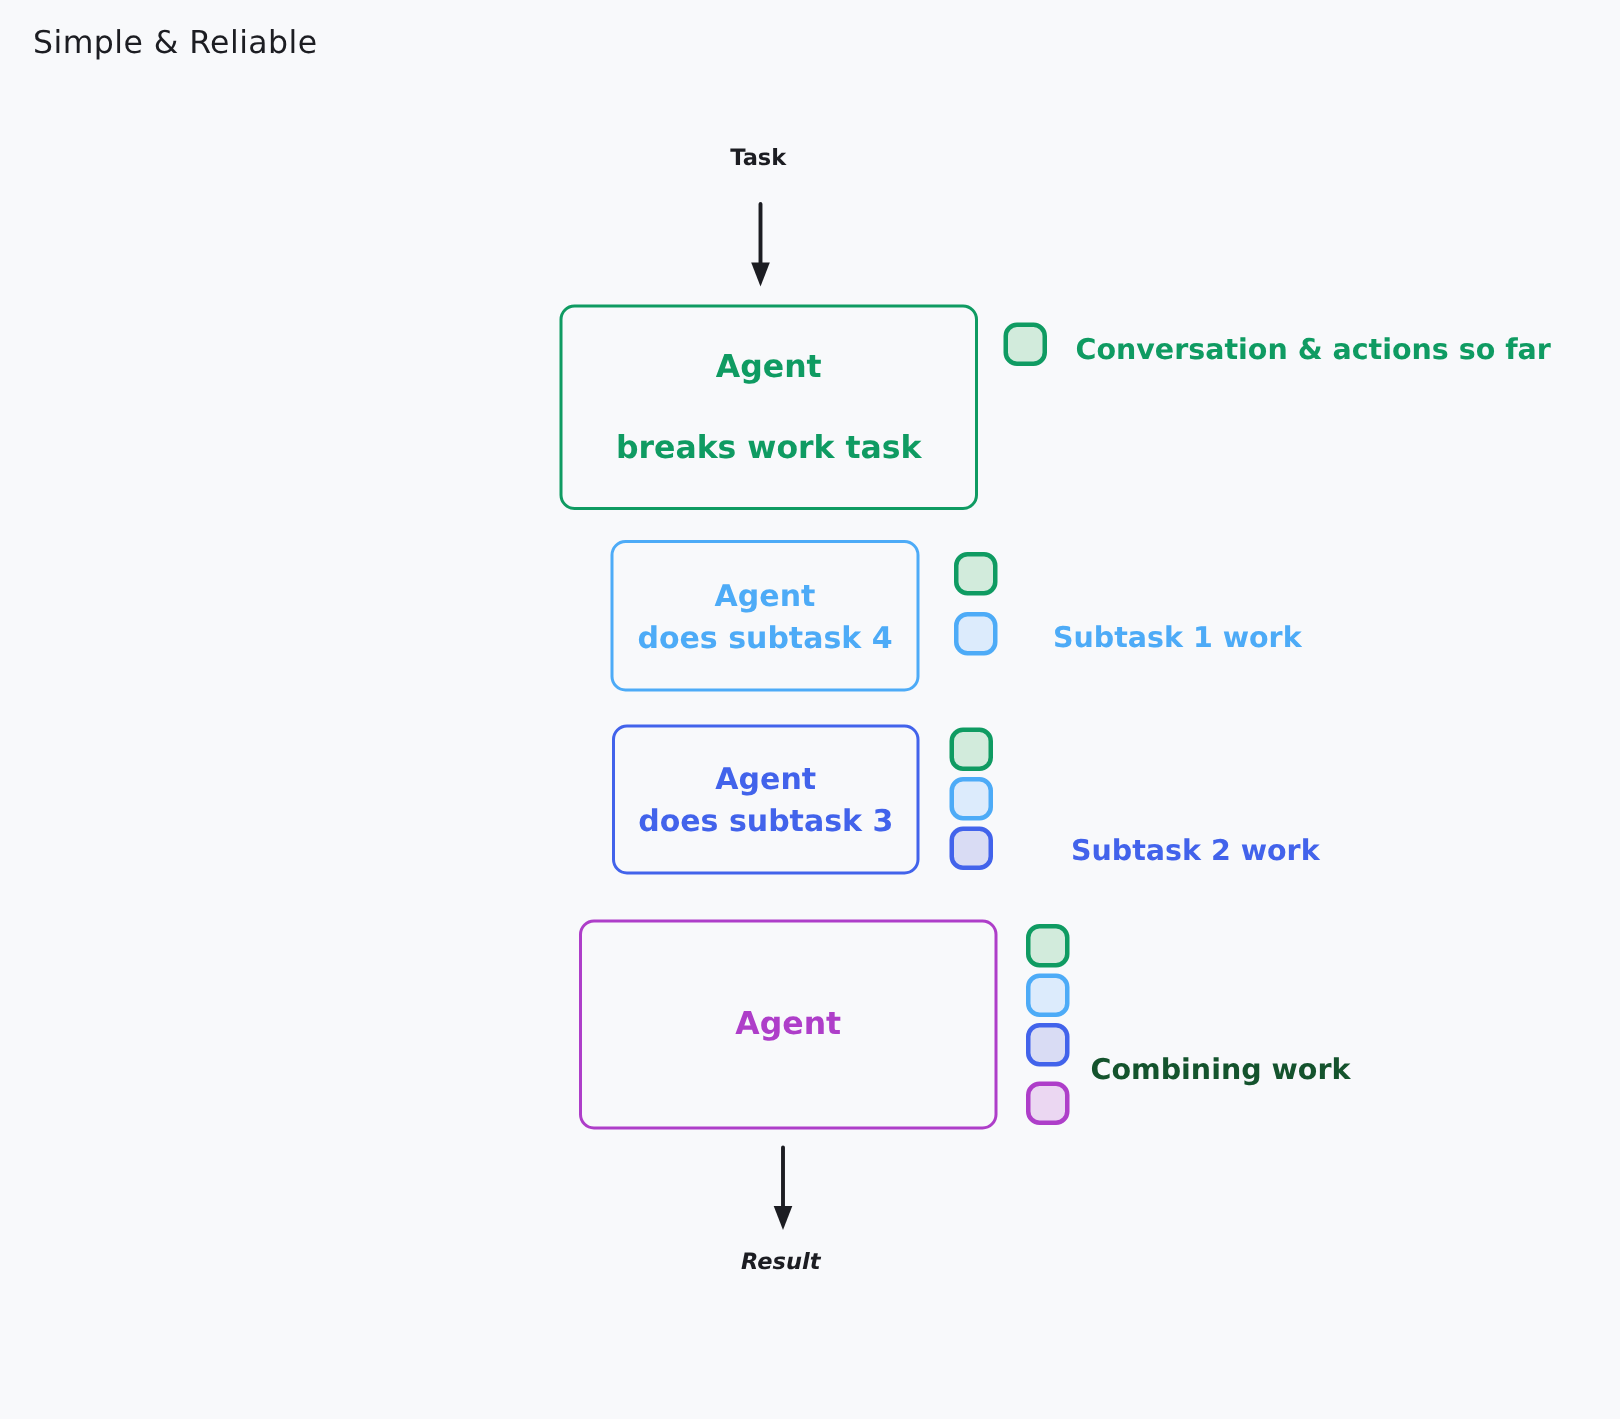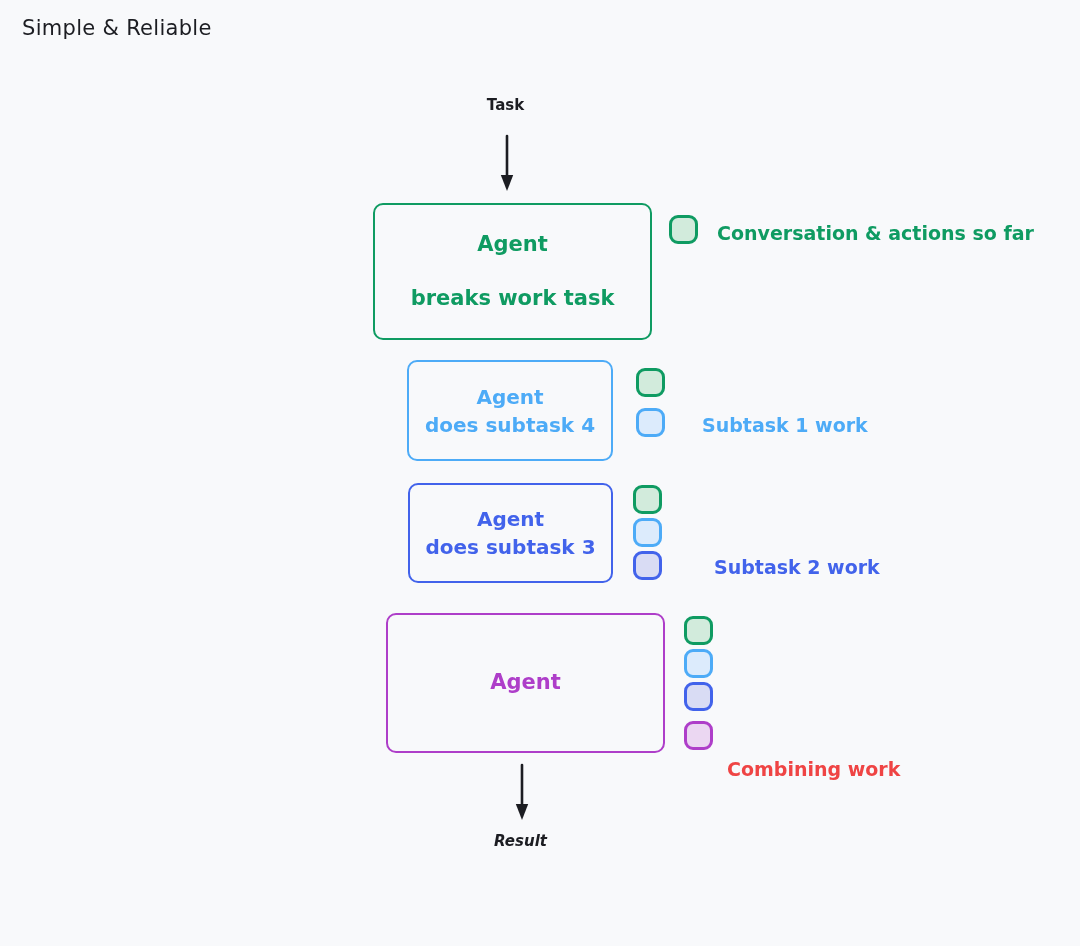--- a/index.html
+++ b/index.html
@@ -117,21 +117,21 @@
   <div class="legend-label" style="left: 678px; top: 556px; color: rgb(66, 99, 235); margin-left: 36px;">Subtask 2 work</div>
 
   <div class="node node-large" style="left: 386px; top: 613px; width: 279px; height: 140px; border-color: rgb(174, 62, 201); color: rgb(174, 62, 201);">
     <div class="node-line">Agent</div>
   </div>
 
   <span class="chip" style="left: 684px; top: 616px; border-color: rgb(15, 155, 98); background-color: rgb(210, 235, 220);"></span>
   <span class="chip" style="left: 684px; top: 649px; border-color: rgb(77, 171, 247); background-color: rgb(220, 235, 252);"></span>
   <span class="chip" style="left: 684px; top: 682px; border-color: rgb(66, 99, 235); background-color: rgb(217, 220, 244);"></span>
   <span class="chip" style="left: 684px; top: 721px; border-color: rgb(174, 62, 201); background-color: rgb(235, 215, 242);"></span>
-  <div class="legend-label" style="left: 727px; top: 758px; color: #ef4444;">Combining work</div>
+  <div class="legend-label" style="left: 727px; top: 702px; color: #14532d;">Combining work</div>
 
   <svg class="arrow" style="left: 512px; top: 762px; color: rgb(28, 29, 34);" width="20" height="60" viewBox="0 0 20 60">
     <line x1="10" y1="3" x2="10" y2="44" stroke="currentColor" stroke-width="2.6" stroke-linecap="round"></line>
     <polygon points="10,58 3.8,42 16.2,42" fill="currentColor"></polygon>
   </svg>
 
   <div class="flow-label" style="left: 448px; top: 832px; width: 145px; color: rgb(28, 29, 34); font-style: italic;">Result</div>
 
 </div>
 

